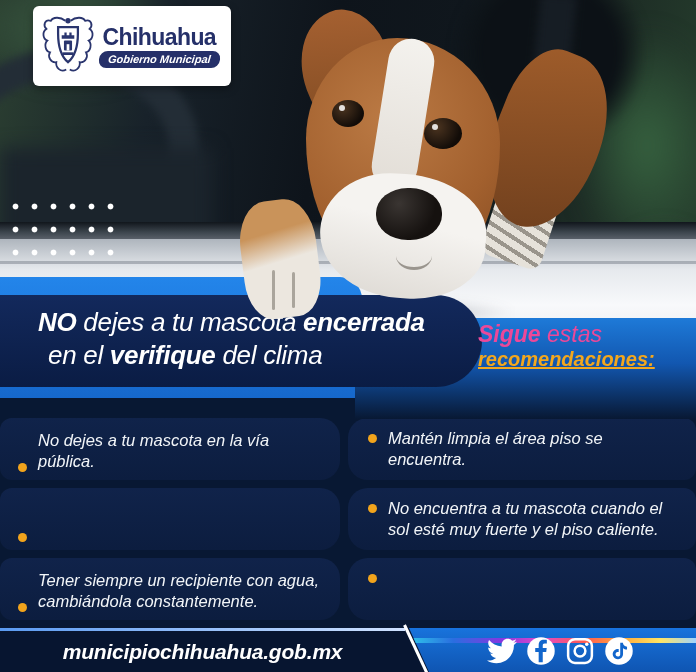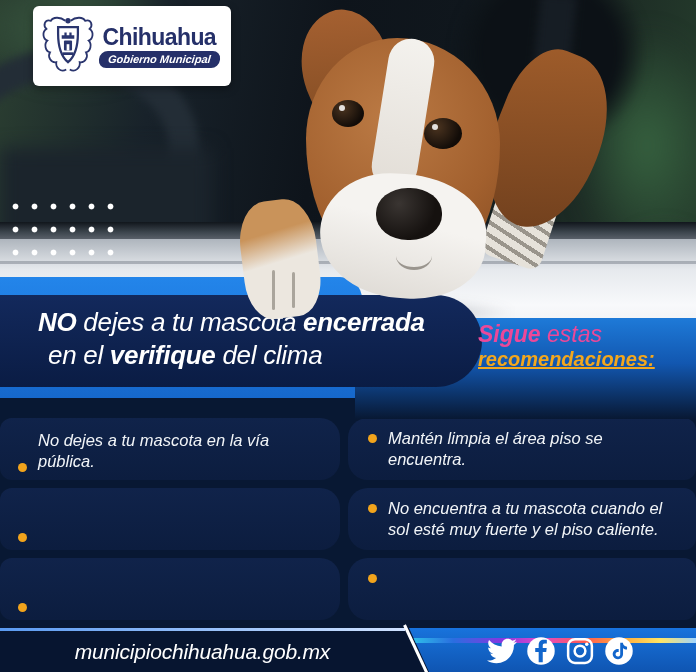--- a/index.html
+++ b/index.html
@@ -92,21 +92,21 @@
   .footer { left:0; top:628px; width:696px; height:44px; background:#071530; z-index:5; }
   .footer-line { left:0; top:0; width:405px; height:3px; background:linear-gradient(90deg,#5a9af0,#cfe2ff); }
   .footer-blue { left:0; top:0; width:696px; height:44px;
     clip-path:polygon(409px 0, 696px 0, 696px 44px, 429px 44px);
     background:linear-gradient(180deg,#1873dc,#0f55b2); }
   .rainbow { position:absolute; left:400px; top:10px; right:0; height:5px;
     background:linear-gradient(90deg,#2fd8ec 0%,#2a6ee0 18%,#8438e0 34%,#e04ac8 48%,#ff5a50 62%,#ffad3c 76%,#ffe565 88%,#9fd4ff 100%); }
   .footer-diag { left:403px; top:-3px; width:3px; height:54px; background:#fff;
     transform:rotate(-25deg); transform-origin:top center; z-index:6; }
   .website { left:0; top:0; width:405px; height:44px; display:flex; align-items:center; justify-content:center;
-    color:#fff; font-size:21px; font-weight:normal; font-style:italic; letter-spacing:-0.2px; padding-top:3px; }
+    color:#fff; font-size:21px; font-weight:bold; font-style:italic; letter-spacing:-0.2px; padding-top:3px; }
   .social { left:487px; top:8px; display:flex; gap:9px; z-index:7; }
   .social svg { display:block; }
 </style>
 </head>
 <body>
 
 <div class="stage">
 
   <div class="abs photo">
     <div class="abs blob-tl"></div>
@@ -186,20 +186,21 @@
         </div>
       <div class="pill left">
           <span class="dot"></span>
         </div>
       <div class="pill right">
           <span class="dot"></span>
           <p>No encuentra a tu mascota cuando el sol esté muy fuerte y el piso caliente.</p>
         </div>
       <div class="pill left">
           <span class="dot"></span>
+          <p>Tener siempre un recipiente con agua, cambiándola constantemente.</p>
         </div>
       <div class="pill right">
           <span class="dot"></span>
         </div>
     </div>
   </div>
 
   <div class="abs footer">
     <div class="abs footer-line"></div>
     <div class="abs footer-blue">

